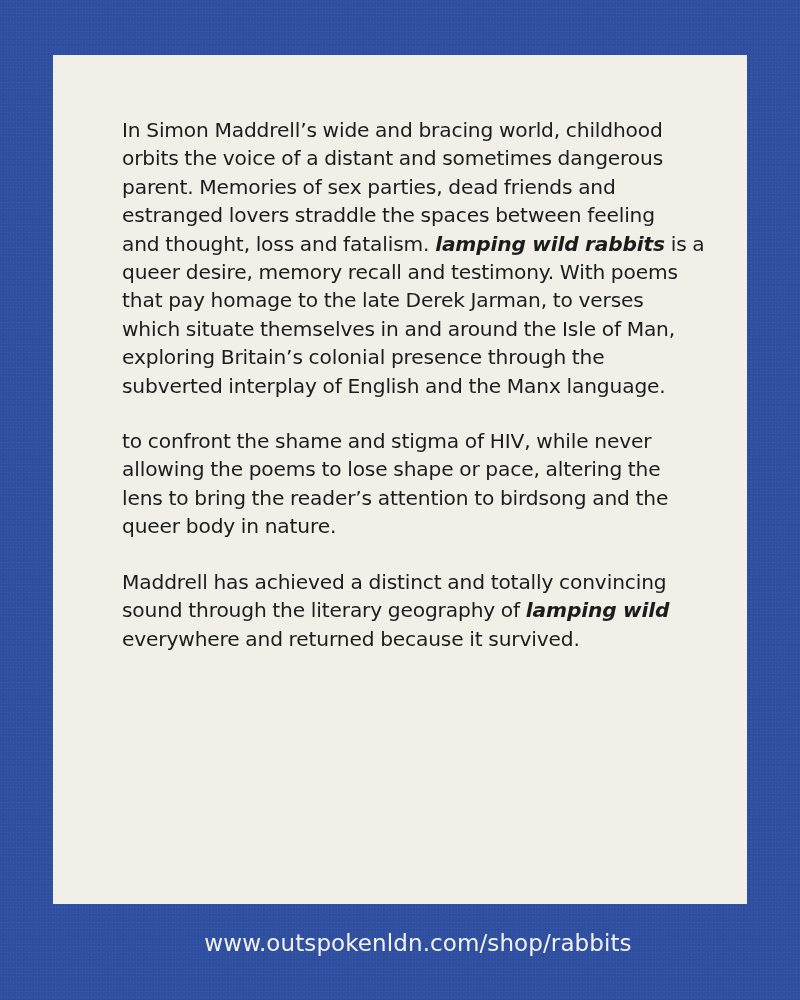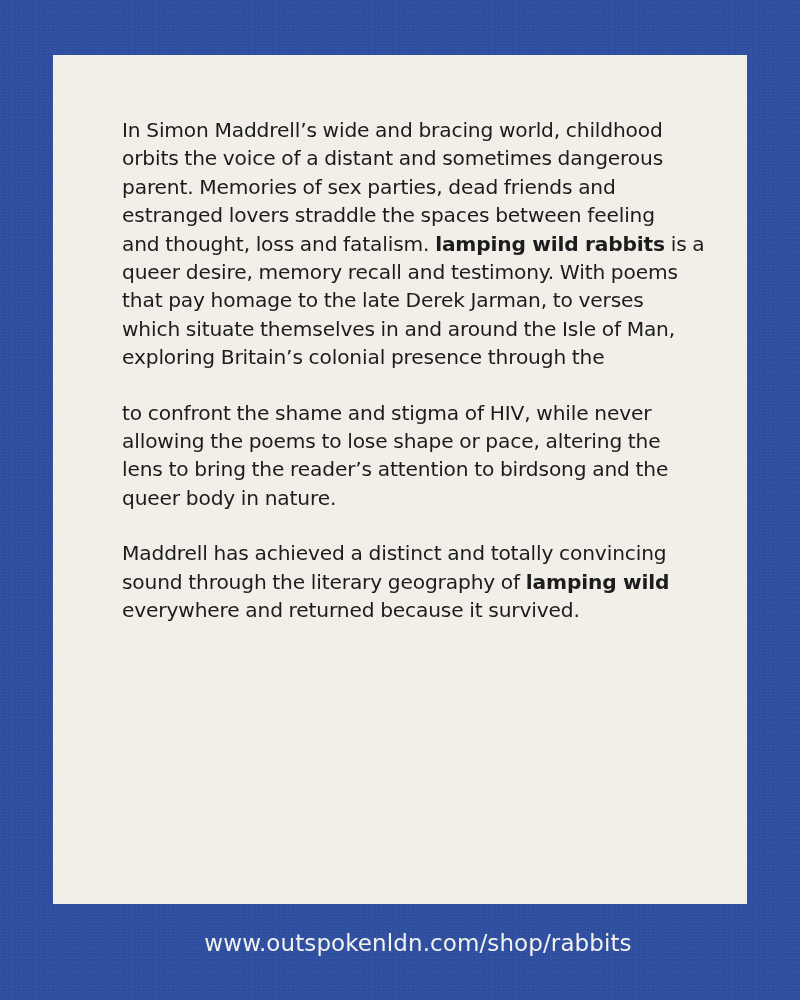--- a/index.html
+++ b/index.html
@@ -35,20 +35,21 @@
       line-height: 28.4px;
       color: #1c1c1c;
       letter-spacing: -0.15px;
       word-spacing: -0.5px;
     }
     .line {
       display: block;
       white-space: nowrap;
     }
     .em {
+      font-style: italic;
       font-weight: bold;
     }
     .url {
       position: absolute;
       left: 0;
       width: 800px;
       top: 930px;
       text-align: center;
       color: #f4f2ee;
       font-size: 23px;
@@ -65,20 +66,21 @@
   <p class="para">
     <span class="line">In Simon Maddrell’s wide and bracing world, childhood</span>
     <span class="line">orbits the voice of a distant and sometimes dangerous</span>
     <span class="line">parent. Memories of sex parties, dead friends and</span>
     <span class="line">estranged lovers straddle the spaces between feeling</span>
     <span class="line"><span>and thought, loss and fatalism. </span><span class="em">lamping wild rabbits</span><span> is a</span></span>
     <span class="line">queer desire, memory recall and testimony. With poems</span>
     <span class="line">that pay homage to the late Derek Jarman, to verses</span>
     <span class="line">which situate themselves in and around the Isle of Man,</span>
     <span class="line">exploring Britain’s colonial presence through the</span>
+    <span class="line">subverted interplay of English and the Manx language.</span>
   </p>
 
   <p class="para">
     <span class="line">to confront the shame and stigma of HIV, while never</span>
     <span class="line">allowing the poems to lose shape or pace, altering the</span>
     <span class="line">lens to bring the reader’s attention to birdsong and the</span>
     <span class="line">queer body in nature.</span>
   </p>
 
   <p class="para">

